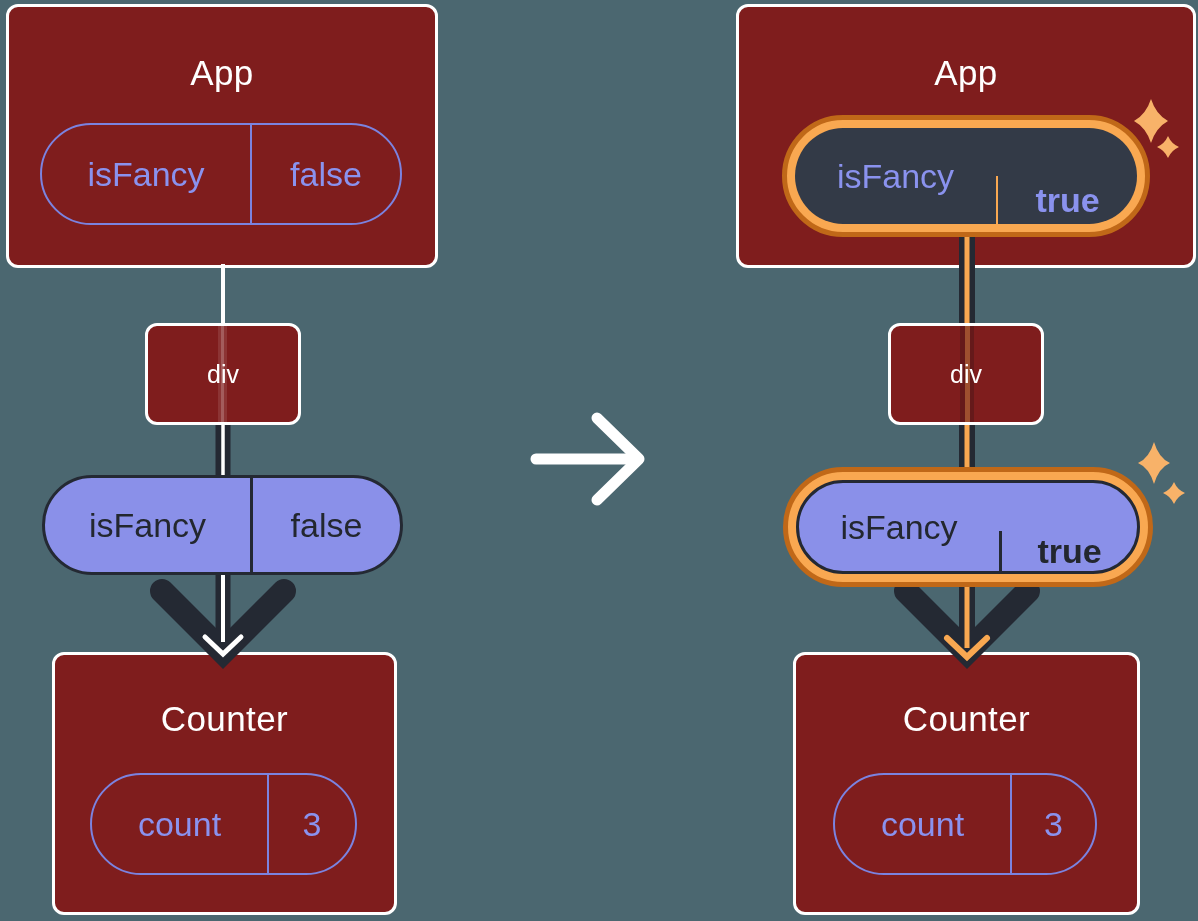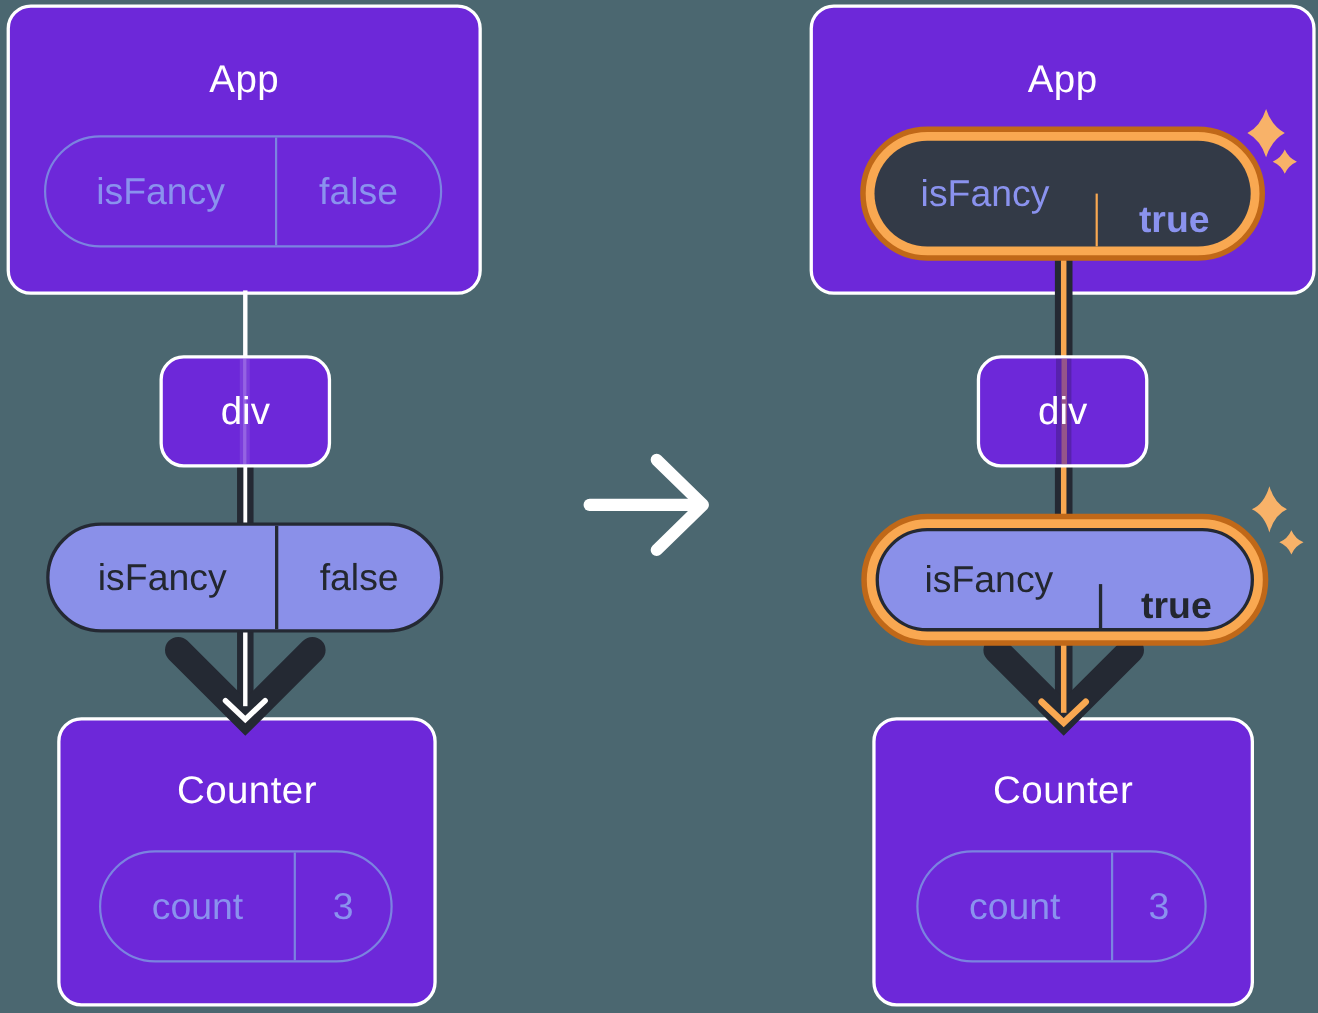--- a/index.html
+++ b/index.html
@@ -7,31 +7,31 @@
     position:relative; width:1198px; height:921px; overflow:hidden;
     background:#4B6770;
     font-family:"Liberation Sans", sans-serif;
   }
   svg.layer { position:absolute; left:0; top:0; pointer-events:none; }
   .flow-layer { z-index:2; }
   .sparkle-layer { z-index:5; }
 
   .box {
     position:absolute; box-sizing:border-box;
-    background:#6d28d9; border:3px solid #FFFFFF; border-radius:22px;
+    background:#7f1d1d; border:3px solid #FFFFFF; border-radius:12px;
     z-index:1;
   }
   .box.div-node { z-index:3; }
   .box-title {
     position:absolute; left:0; right:0; text-align:center;
     color:#FFFFFF; font-size:35px; font-weight:500; letter-spacing:.4px;
   }
   .div-label {
     position:absolute; inset:0; display:flex; align-items:center; justify-content:center;
-    color:#FFFFFF; font-size:35px; font-weight:500; z-index:1;
+    color:#FFFFFF; font-size:25px; font-weight:500; z-index:1;
   }
   .stripe { position:absolute; top:0; bottom:0; }
   .stripe-white { background:rgba(255,255,255,0.10); }
   .stripe-white-core { background:rgba(255,255,255,0.20); }
   .stripe-dark { background:rgba(10,12,18,0.22); }
   .stripe-orange-core { background:rgba(249,168,81,0.38); }
 
   .pill {
     position:absolute; box-sizing:border-box; display:flex;
     border-radius:999px; z-index:4; font-size:34px;

